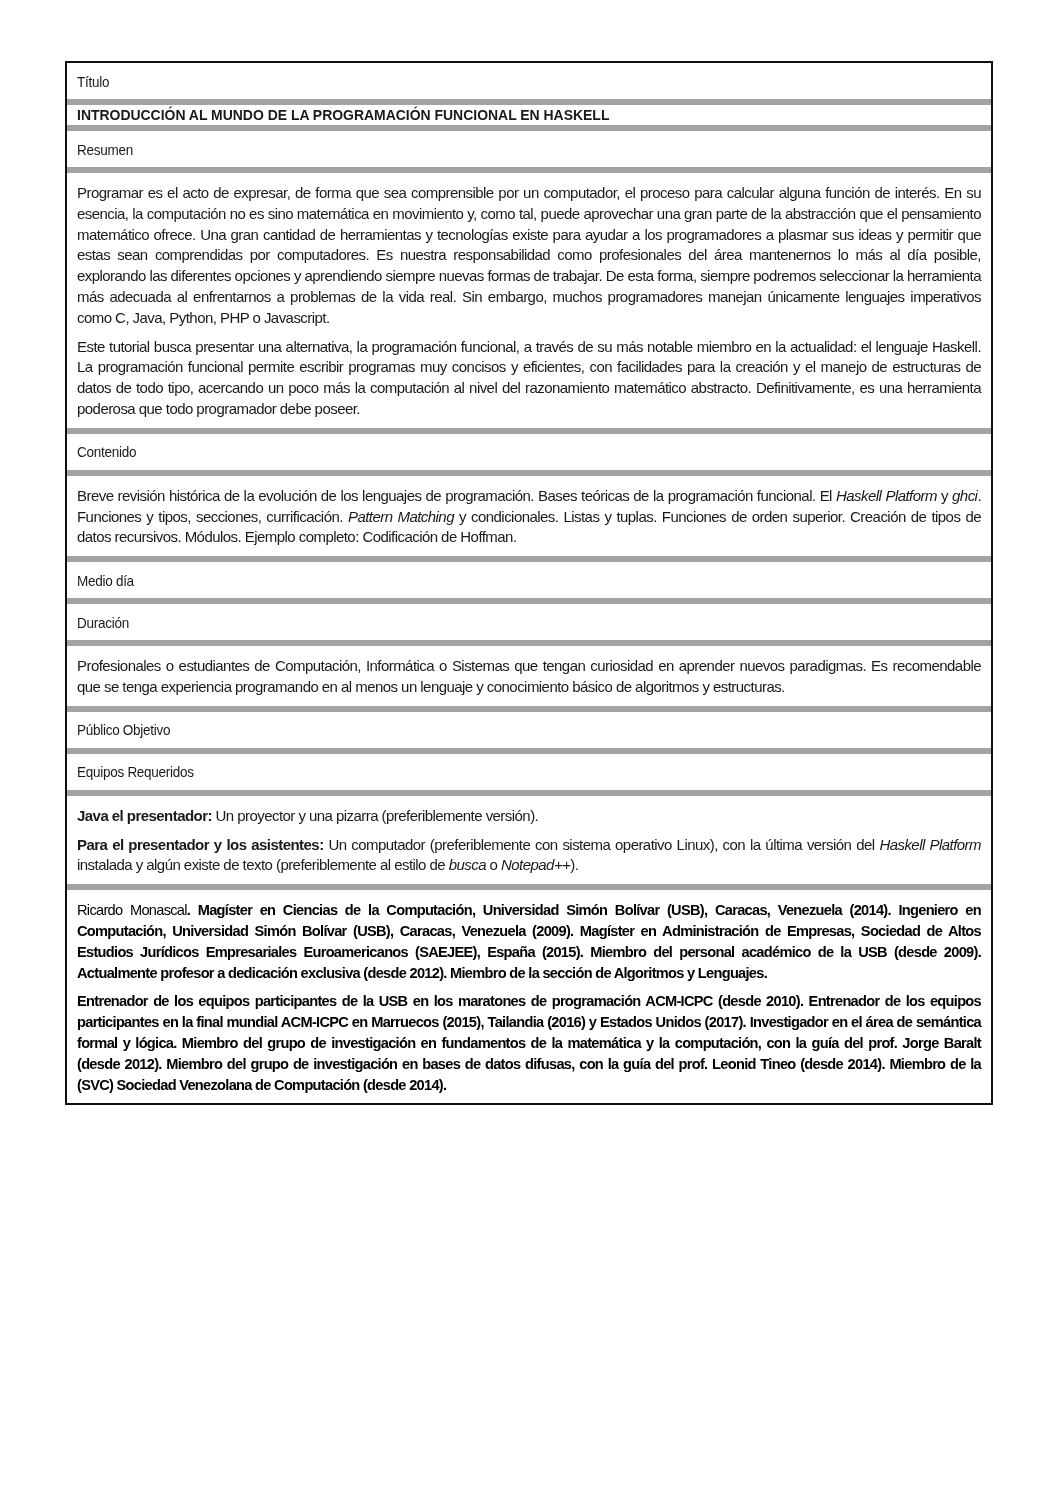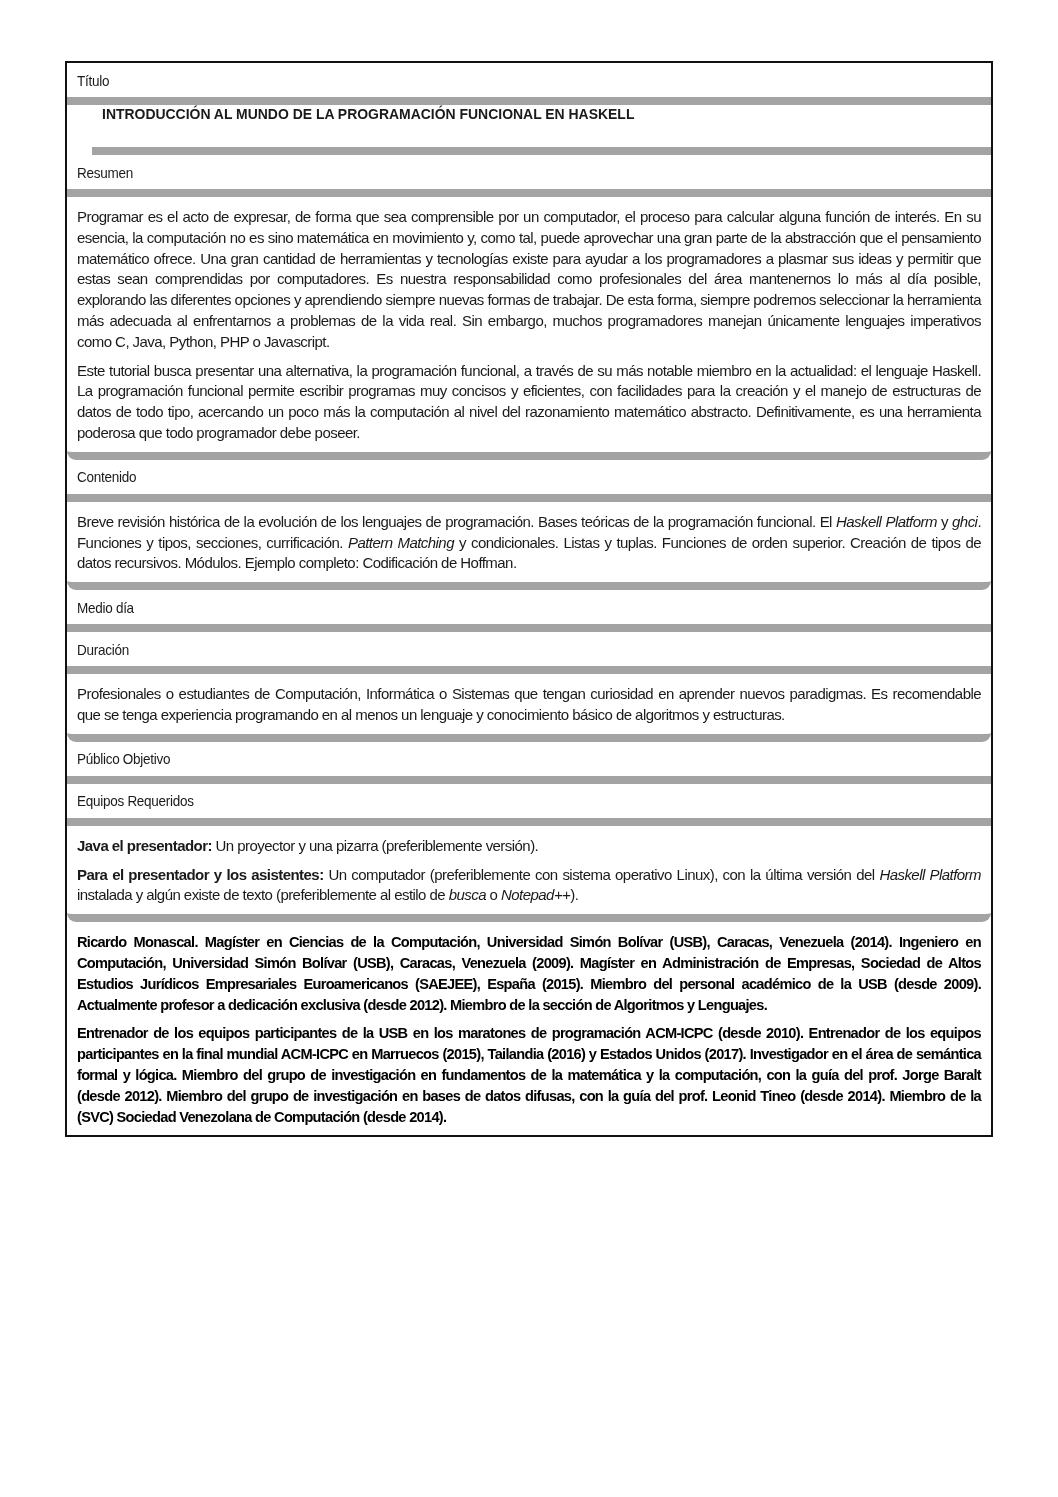--- a/index.html
+++ b/index.html
@@ -1,36 +1,36 @@
 <!DOCTYPE html>
 <html><head>
   <meta charset="utf-8">
   <style>
     html, body { margin: 0; padding: 0; background: #ffffff; }
     body { width: 1058px; height: 1497px; position: relative; font-family: "Liberation Sans", sans-serif; color: #1a1a1a; }
     .form-table {
       position: absolute; left: 65px; top: 61px; width: 928px;
       border: 2px solid #111; box-sizing: border-box;
     }
-    .row { border-bottom: 8px solid #a3a3a3; box-sizing: border-box; padding: 0 10px; }
+    .row { border-bottom: 6px solid #a3a3a3; box-sizing: border-box; padding: 0 10px; }
     .row:last-child { border-bottom: none; }
     .label-row { height: 42px; display: flex; align-items: center; font-size: 15px; letter-spacing: -0.3px; transform-origin: left; }
     .label-row span { display: inline-block; transform: scaleX(0.9); transform-origin: left center; }
-    .title-row { height: 50px; display: flex; font-size: 15.5px; font-weight: bold; margin-left: 25px; }
+    .title-row { height: 26px; display: flex; align-items: center; font-size: 15.5px; font-weight: bold; }
     .title-row span { display: inline-block; transform: scaleX(0.9); transform-origin: left center; white-space: nowrap; }
-    .body-row { padding-top: 10px; padding-bottom: 8px; border-radius: 9px; }
+    .body-row { padding-top: 10px; padding-bottom: 8px; }
     .para {
       font-size: 15px; line-height: 20.8px; text-align: justify; margin: 0 0 8px 0;
       letter-spacing: -0.55px; word-spacing: 0px;
     }
     .para:last-child { margin-bottom: 0; }
     .para i { font-style: italic; }
     .para b { font-weight: bold; }
     .cv .para { font-weight: bold; letter-spacing: -0.7px; font-size: 14.6px; color:#000; }
-    .cv .para .name { font-weight: bold; }
+    .cv .para .name { font-weight: normal; }
   </style>
 </head>
 <body>
 
 <div class="form-table">
 
   <div class="row label-row">
     <span>Título</span>
   </div>
   <div class="row title-row">

